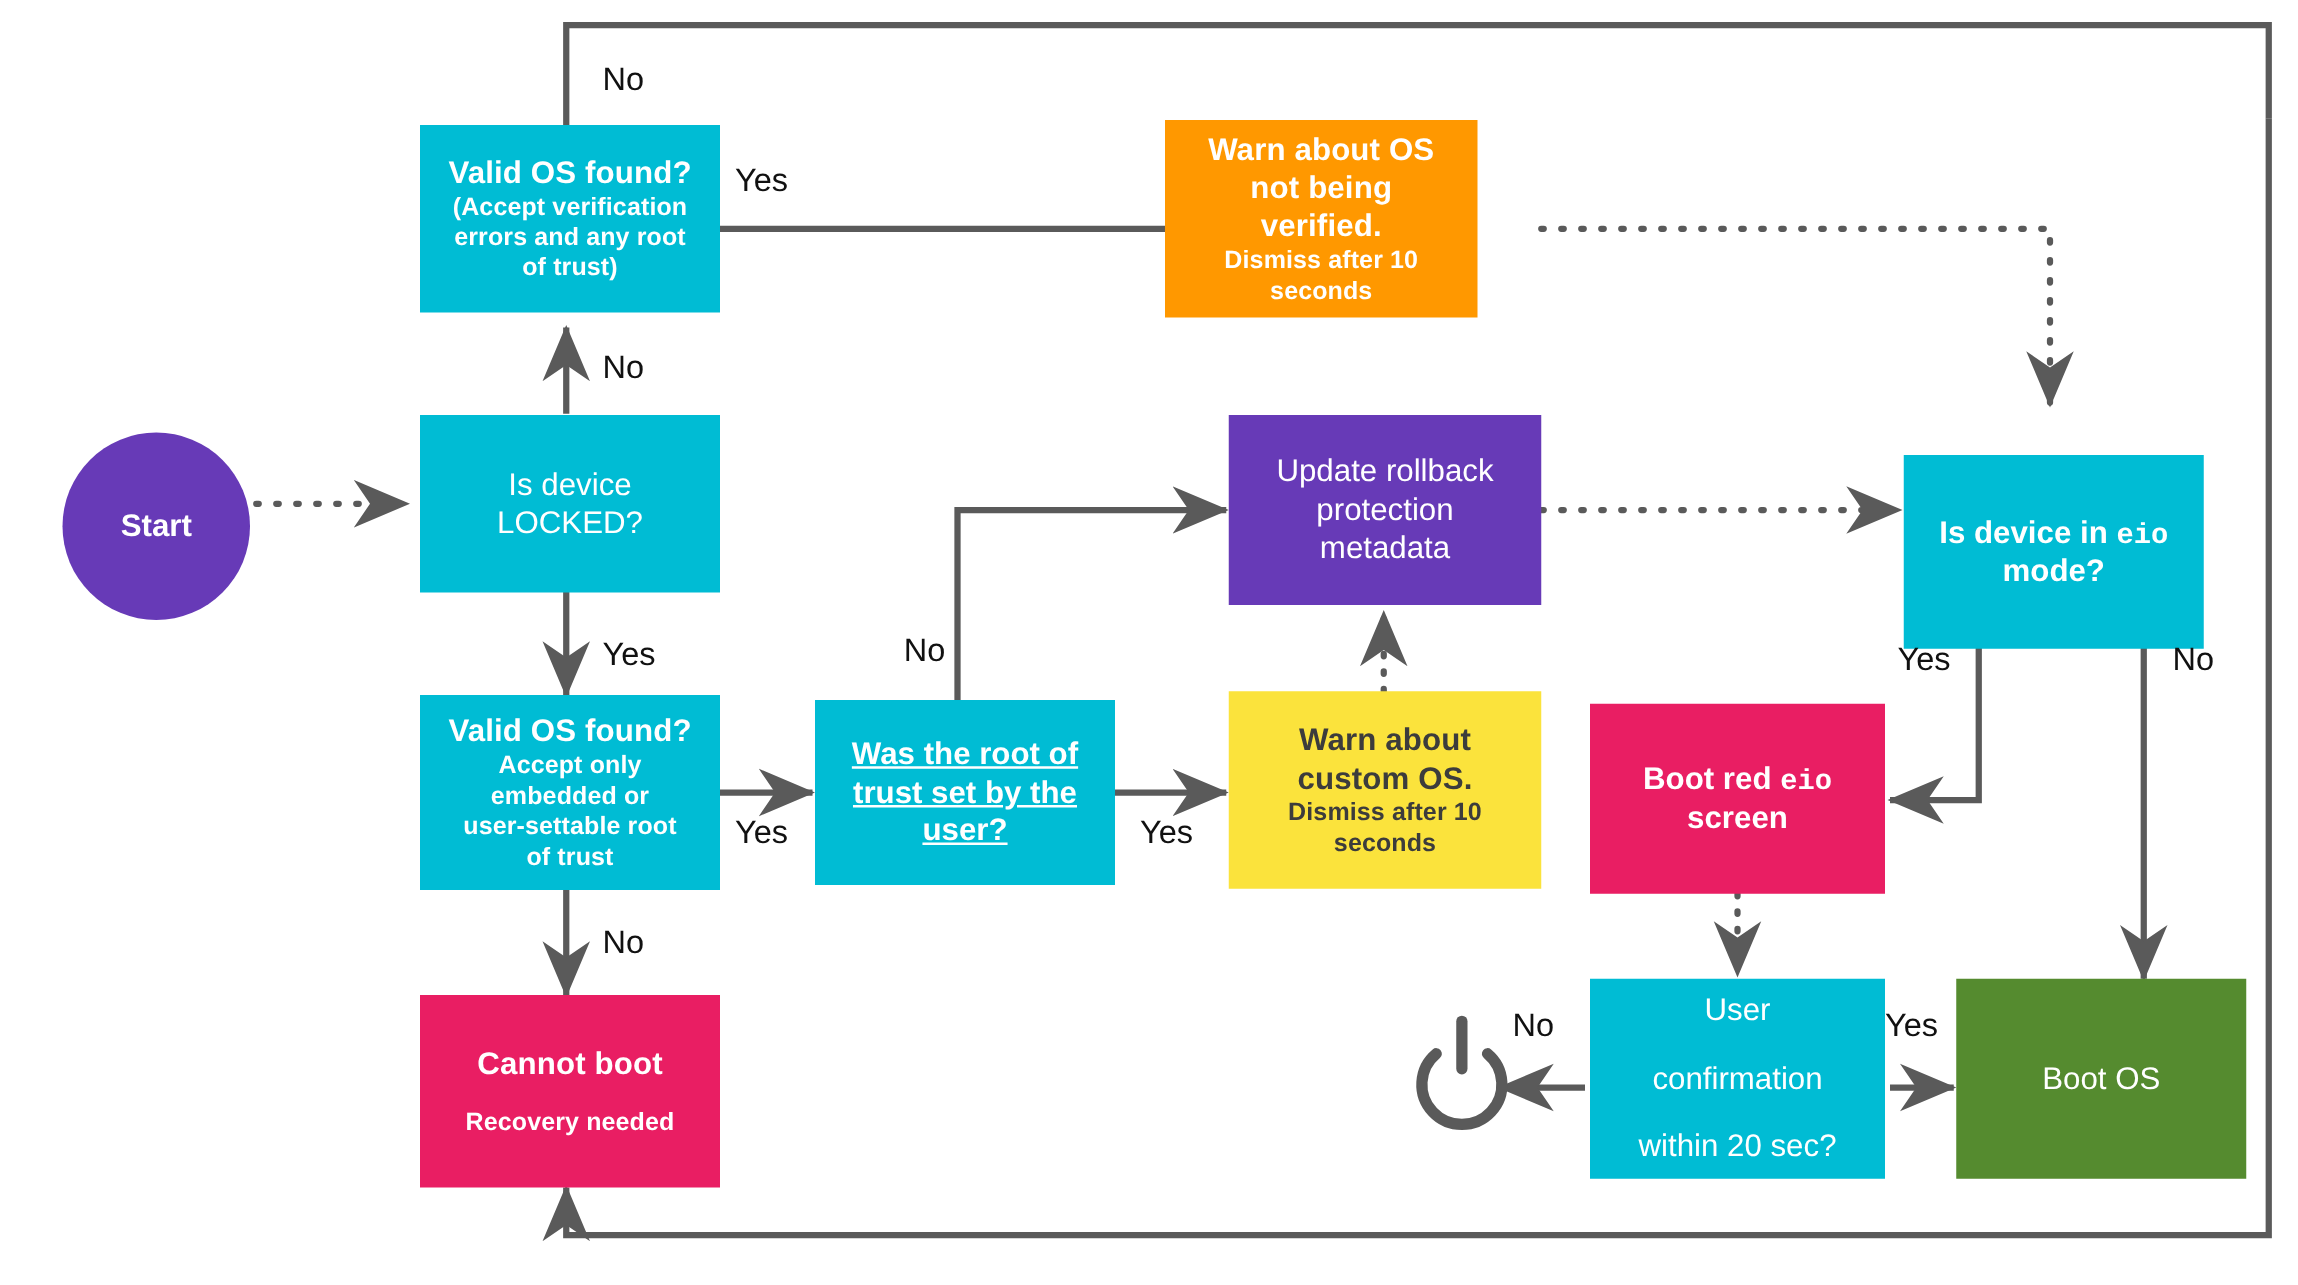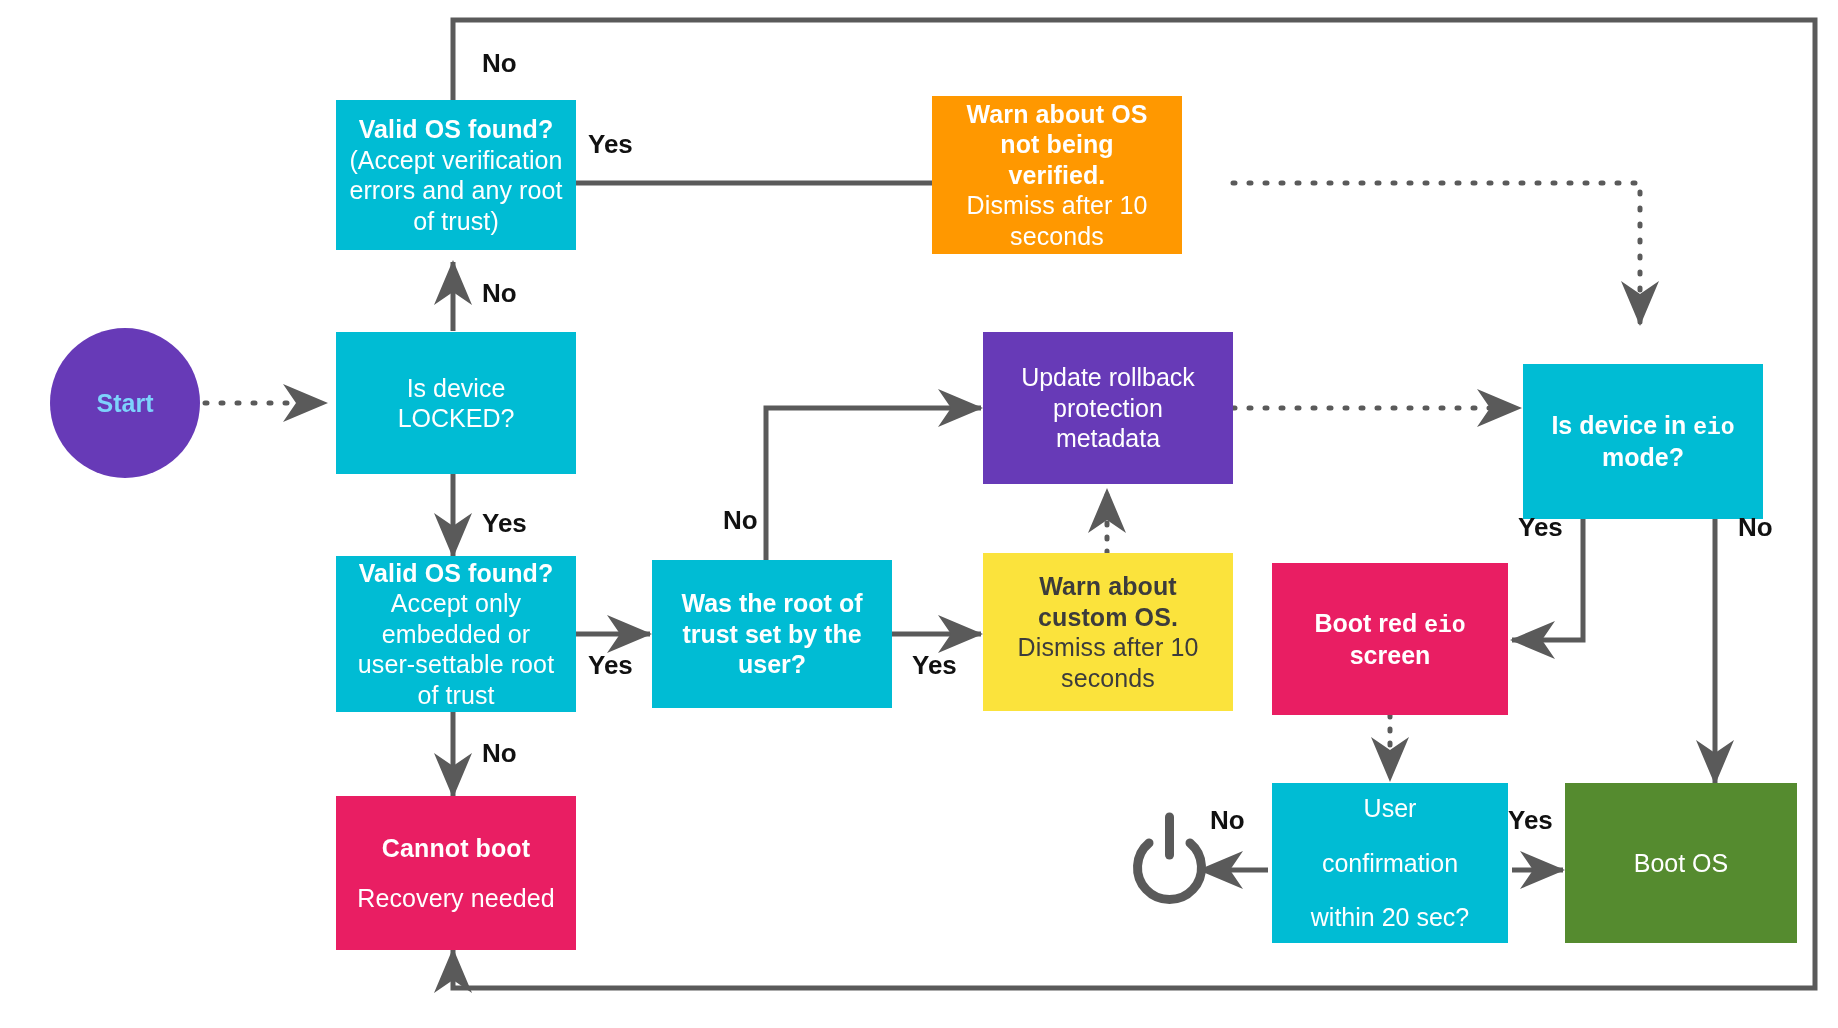--- a/index.html
+++ b/index.html
@@ -33,42 +33,42 @@
     text-align: center;
     box-sizing: border-box;
     line-height: 1.22;
   }
   .node .ttl {
     font-weight: bold;
     font-size: 25px;
     letter-spacing: 0.1px;
   }
   .node .sub {
-    font-weight: normal;
-    font-size: 25px;
+    font-weight: bold;
+    font-size: 20px;
     letter-spacing: 0.1px;
   }
   .node .one {
     font-weight: normal;
     font-size: 25px;
   }
   .node .onebold {
     font-weight: bold;
     font-size: 25px;
   }
   .mono {
     font-family: "Liberation Mono", "DejaVu Sans Mono", monospace;
     font-size: 23px;
   }
   .circle {
     border-radius: 50%;
   }
   .lbl {
     position: absolute;
-    font-weight: bold;
+    font-weight: normal;
     font-size: 26px;
     color: #111111;
     white-space: nowrap;
   }
 </style>
 </head>
 <body>
 
 <div id="stage">
 
@@ -136,21 +136,21 @@
     
     <path d="M 1815 95 L 1815 988 L 453 988 L 453 950" stroke="#5a5a5a" stroke-width="5" fill="none" marker-end="url(#ah)"></path>
 
     
     <g>
       <path d="M 1149 843 A 32 32 0 1 0 1190 843" stroke="#5a5a5a" stroke-width="9" fill="none" stroke-linecap="round"></path>
       <line x1="1169.5" y1="817" x2="1169.5" y2="855" stroke="#5a5a5a" stroke-width="9" stroke-linecap="round"></line>
     </g>
   </svg>
 
-  <div class="node circle" style="left:50px; top:328px; width:150px; height:150px; background:#673ab7; color:#7dd3fc;">
+  <div class="node circle" style="left:50px; top:346px; width:150px; height:150px; background:#673ab7; color:#ffffff;">
     <span class="onebold">Start</span>
   </div>
 
   <div class="node" style="left:336px; top:332px; width:240px; height:142px; background:#00bcd4; color:#ffffff;">
     <span class="one">Is device</span>
     <span class="one">LOCKED?</span>
   </div>
 
   <div class="node" style="left:336px; top:100px; width:240px; height:150px; background:#00bcd4; color:#ffffff;">
     <span class="ttl">Valid OS found?</span>
@@ -165,21 +165,21 @@
     <span class="sub">embedded or</span>
     <span class="sub">user-settable root</span>
     <span class="sub">of trust</span>
   </div>
 
   <div class="node" style="left:336px; top:796px; width:240px; height:154px; background:#e91e63; color:#ffffff;gap:20px;">
     <span class="ttl">Cannot boot</span>
     <span class="sub">Recovery needed</span>
   </div>
 
-  <div class="node" style="left:652px; top:560px; width:240px; height:148px; background:#00bcd4; color:#ffffff;">
+  <div class="node" style="left:652px; top:560px; width:240px; height:148px; background:#00bcd4; color:#ffffff;text-decoration:underline;">
     <span class="onebold">Was the root of</span>
     <span class="onebold">trust set by the</span>
     <span class="onebold">user?</span>
   </div>
 
   <div class="node" style="left:932px; top:96px; width:250px; height:158px; background:#ff9800; color:#ffffff;">
     <span class="ttl">Warn about OS</span>
     <span class="ttl">not being</span>
     <span class="ttl">verified.</span>
     <span class="sub">Dismiss after 10</span>

